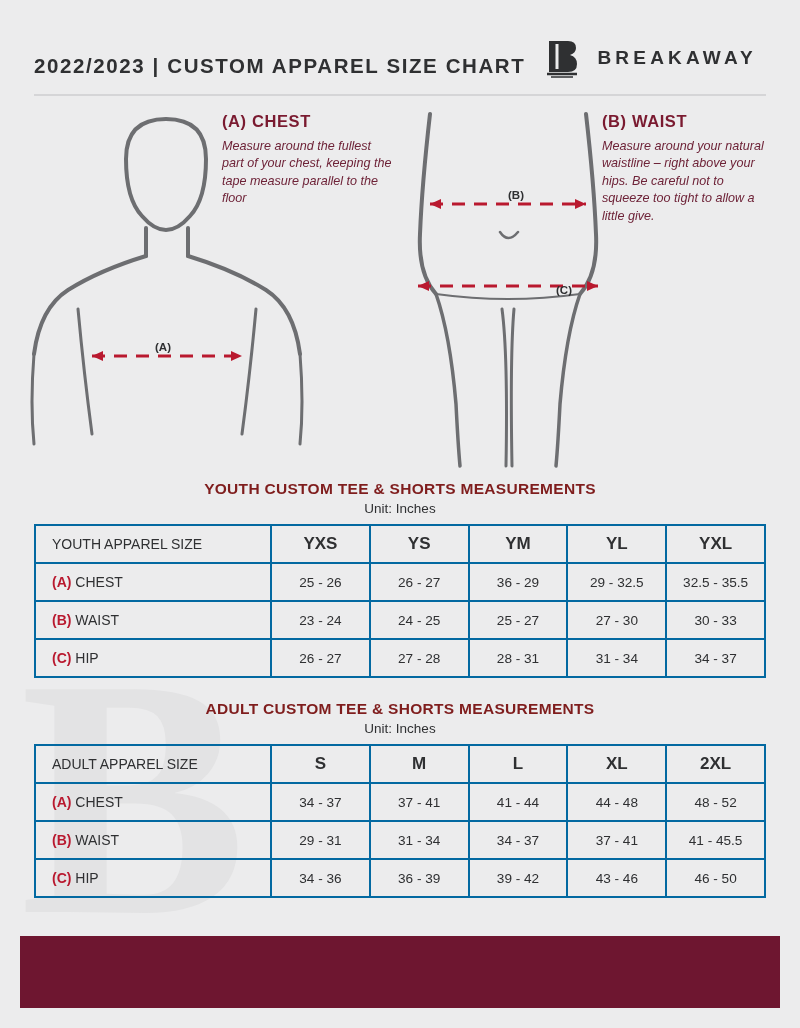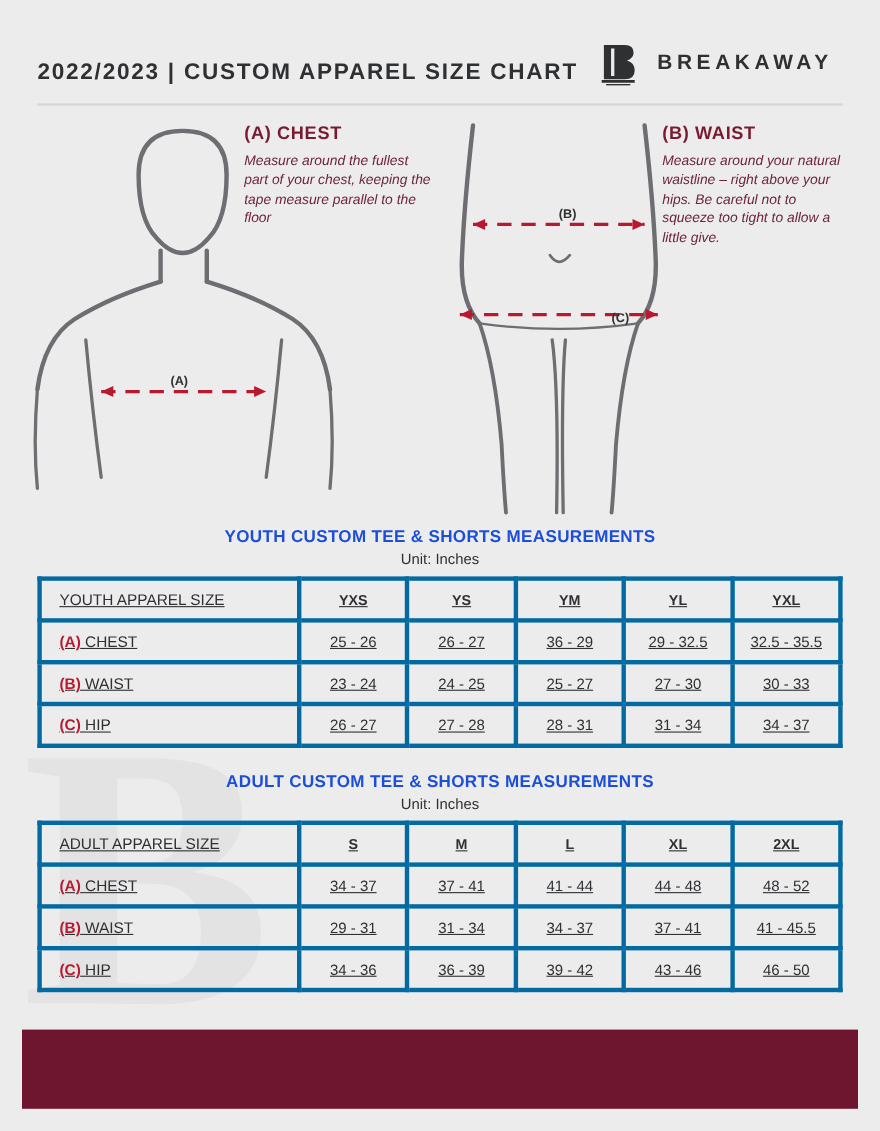--- a/index.html
+++ b/index.html
@@ -95,53 +95,52 @@
     font-weight: bold;
     color: #2f3032;
   }
 
   
   .table-block { margin-top: 6px; }
   .table-title {
     text-align: center;
     font-size: 15.5px;
     font-weight: bold;
-    color: #1d4ed8;
+    color: #7f1d1d;
     letter-spacing: .3px;
   }
   .table-unit {
     text-align: center;
     font-size: 13.5px;
     color: #2f3032;
     margin-top: 3px;
     margin-bottom: 8px;
   }
   table {
     border-collapse: collapse;
     width: 732px;
     margin: 0 auto;
     table-layout: fixed;
   }
   th, td {
-    border: 4px solid #0369a1;
+    border: 2px solid #0369a1;
     height: 38px;
     font-size: 13.6px;
     color: #2f3032;
     text-align: center;
     padding: 0 4px;
-    text-decoration: underline;
   }
   th.row-head, td.row-head {
     text-align: left;
     padding-left: 16px;
     width: 236px;
     font-weight: normal;
     font-size: 14px;
   }
-  thead th { font-weight: bold; font-size: 13px; text-align: center; }
+  thead th { font-weight: bold; font-size: 17px; text-align: center; }
   thead th.row-head { font-weight: normal; font-size: 14px; }
   td.row-head .tag { color: #b9192f; font-weight: bold; }
 
   
   .footer-bar {
     position: absolute;
     left: 20px; right: 20px; bottom: 20px;
     height: 72px;
     background: #6e1630;
   }

